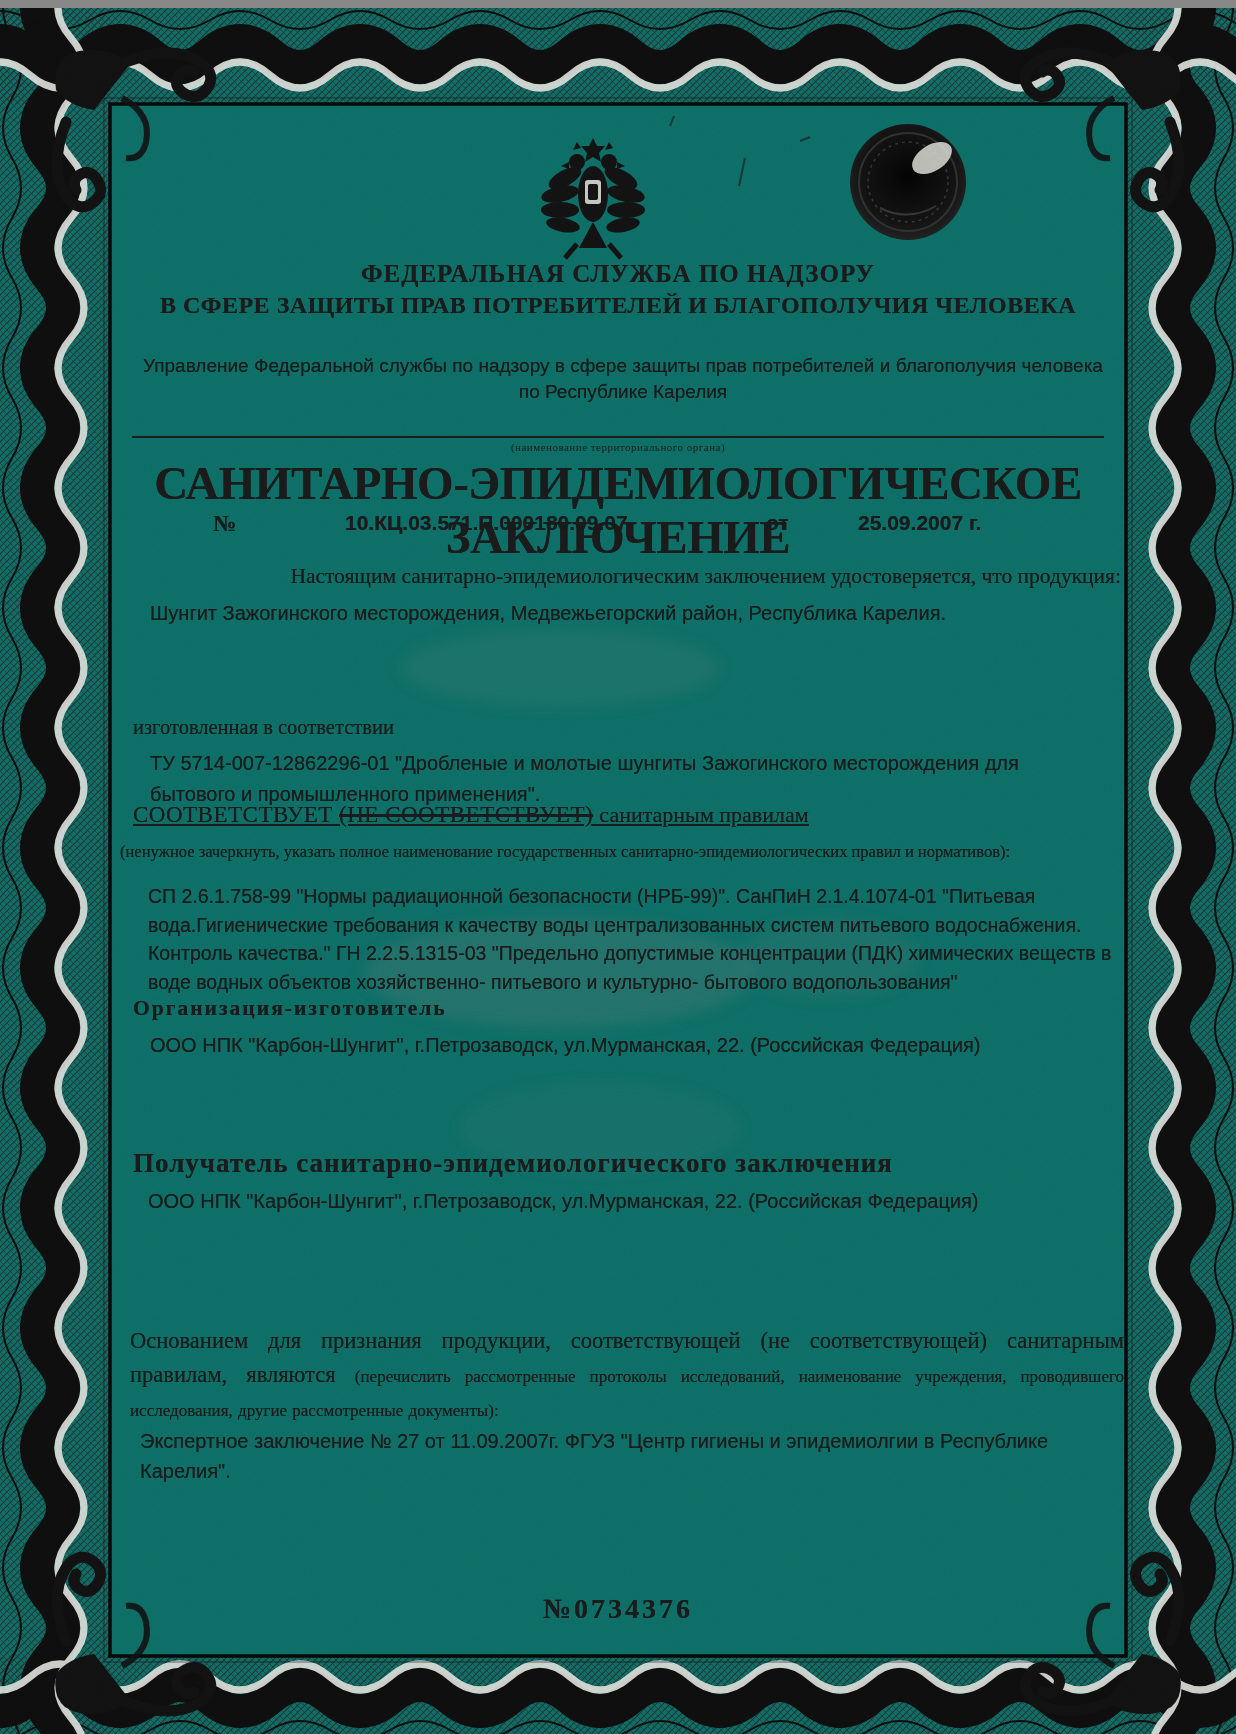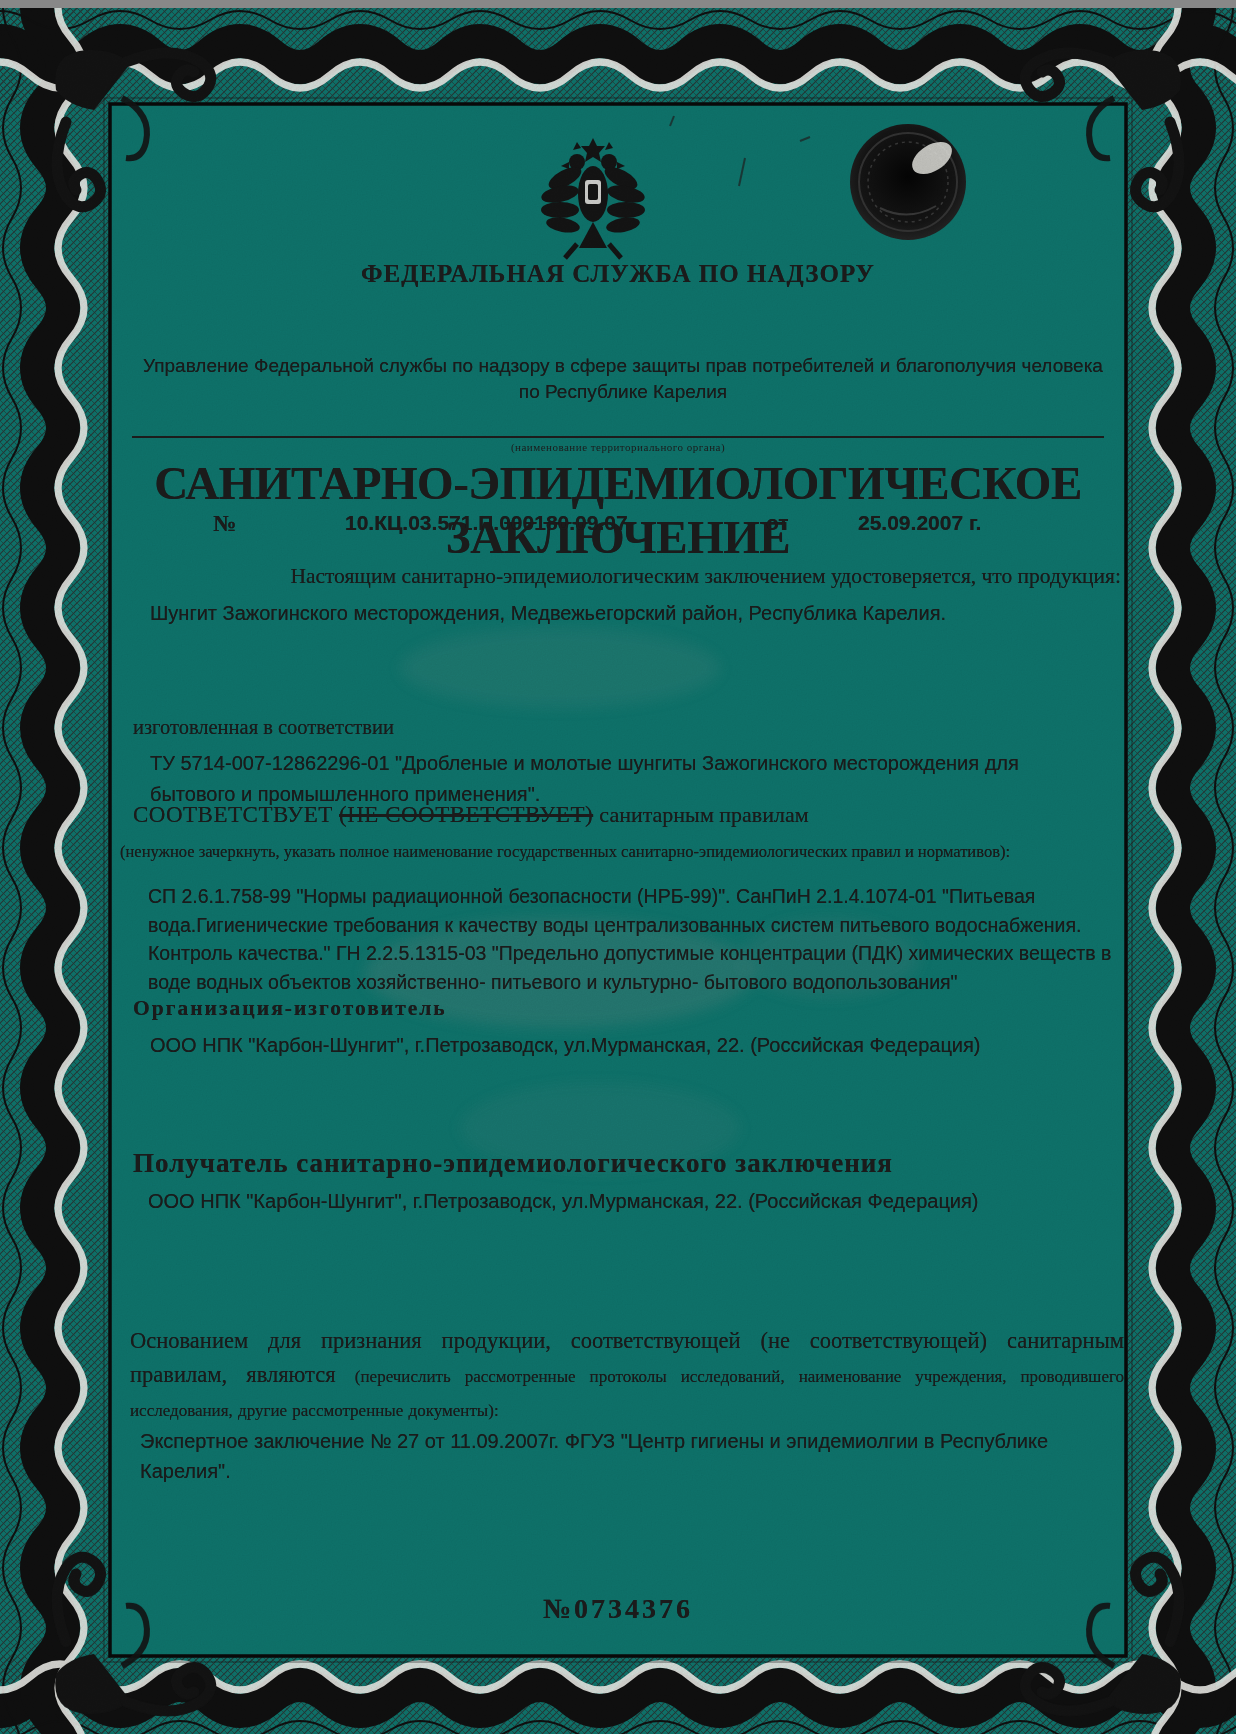--- a/index.html
+++ b/index.html
@@ -26,21 +26,21 @@
   .numrow{top:503px;left:0;right:0;font-family:"Liberation Sans",sans-serif;font-weight:bold;font-size:21px;}
   .numrow span{position:absolute;white-space:nowrap;}
   .num-label{left:213px;font-family:"Liberation Serif",serif;font-size:23px;}
   .num-value{left:345px;}
   .num-ot{left:766px;}
   .num-date{left:858px;}
   .certify{top:556px;left:135px;right:115px;font-size:21.5px;text-align:right;}
   .product{top:594px;left:150px;right:115px;font-size:20px;}
   .made{top:708px;left:133px;font-size:20.5px;}
   .tu{top:740px;left:150px;right:128px;font-size:20px;line-height:1.55;}
-  .corr{top:794px;left:133px;font-size:23px;letter-spacing:0.5px;}
+  .corr{top:794px;left:133px;font-size:23px;letter-spacing:0.5px;text-decoration:underline;}
   .corr .small-sfx{font-size:22px;letter-spacing:0;}
   .strike{text-decoration:line-through;text-decoration-thickness:2.5px;}
   .strike-note{top:832px;left:120px;max-width:900px;font-size:16.5px;line-height:1.45;}
   .regs{top:874px;left:148px;right:108px;font-size:19.5px;line-height:1.47;}
   .manuf-label{top:988px;left:133px;font-size:21.5px;font-weight:bold;letter-spacing:2px;}
   .manuf{top:1026px;left:150px;right:115px;font-size:20px;}
   .recip-label{top:1140px;left:133px;font-size:27px;font-weight:bold;letter-spacing:1px;}
   .recip{top:1182px;left:148px;right:115px;font-size:20px;}
   .basis{top:1316px;left:130px;right:112px;font-size:22.5px;line-height:1.5;text-align:justify;word-spacing:5px;}
   .basis .note{font-size:17px;word-spacing:1px;}
@@ -168,20 +168,21 @@
     <g stroke="#222" stroke-width="2" opacity="0.7">
       <path d="M745,150 l-6,28"></path>
       <path d="M800,133 l10,-4"></path>
       <path d="M670,118 l4,-10"></path>
     </g>
 
     <rect x="0" y="0" width="1236" height="1734" filter="url(#grain)" opacity="0.07"></rect>
   </svg>
 
   <div class="txt center serif agency1 grunge">ФЕДЕРАЛЬНАЯ СЛУЖБА ПО НАДЗОРУ</div>
+  <div class="txt center serif agency2 grunge">В СФЕРЕ ЗАЩИТЫ ПРАВ ПОТРЕБИТЕЛЕЙ И БЛАГОПОЛУЧИЯ ЧЕЛОВЕКА</div>
 
   <div class="txt sans dept grunge">Управление Федеральной службы по надзору в сфере защиты прав потребителей и благополучия человека по Республике Карелия</div>
 
   <div class="rule"></div>
   <div class="txt center serif dept-caption">(наименование территориального органа)</div>
 
   <div class="txt center serif doc-title grunge">САНИТАРНО-ЭПИДЕМИОЛОГИЧЕСКОЕ ЗАКЛЮЧЕНИЕ</div>
 
   <div class="txt numrow grunge">
     <span class="num-label">№</span>

